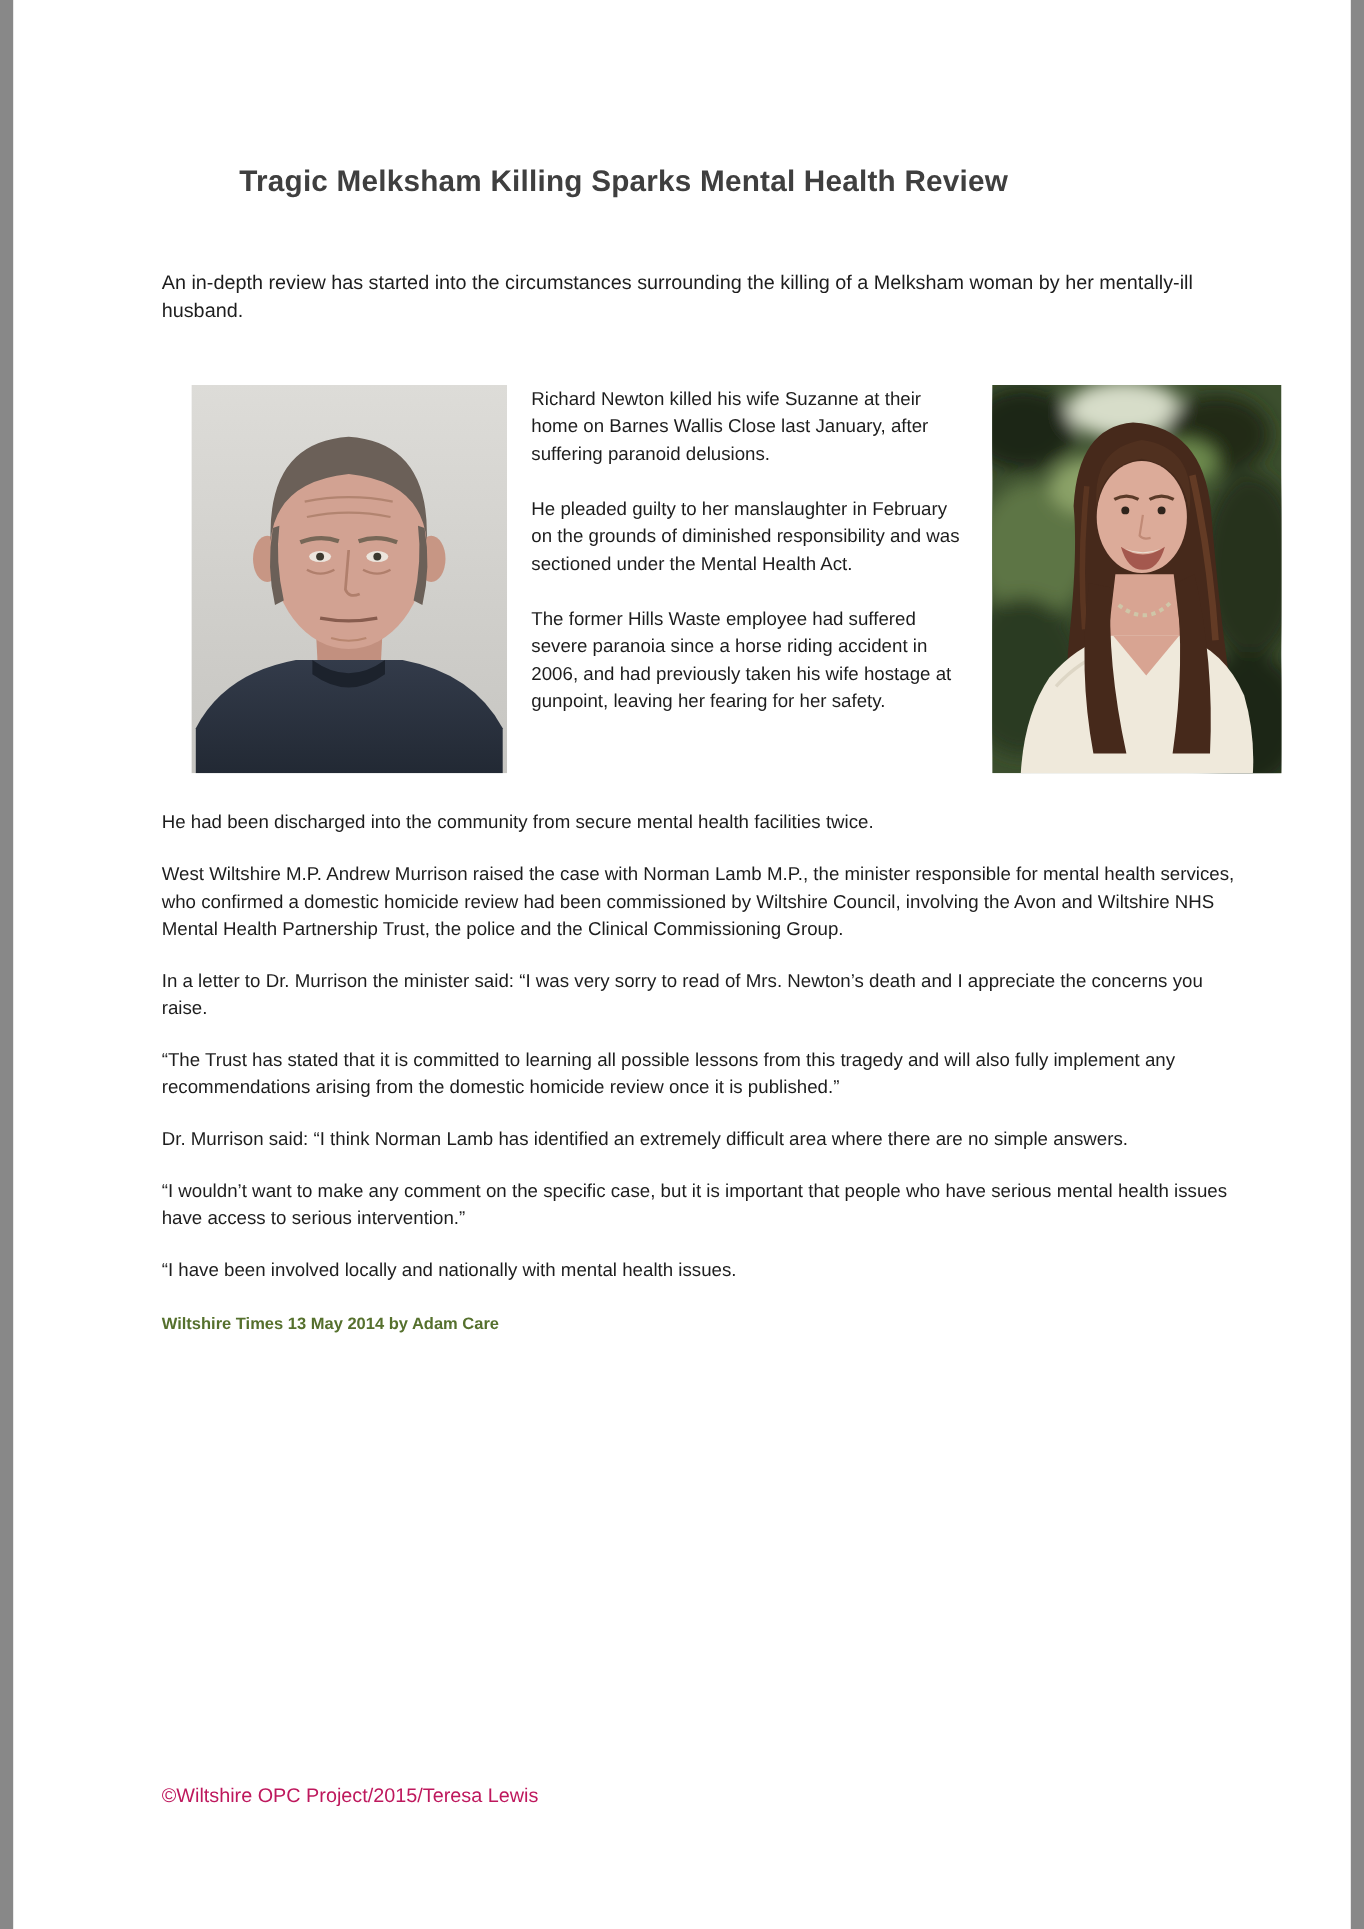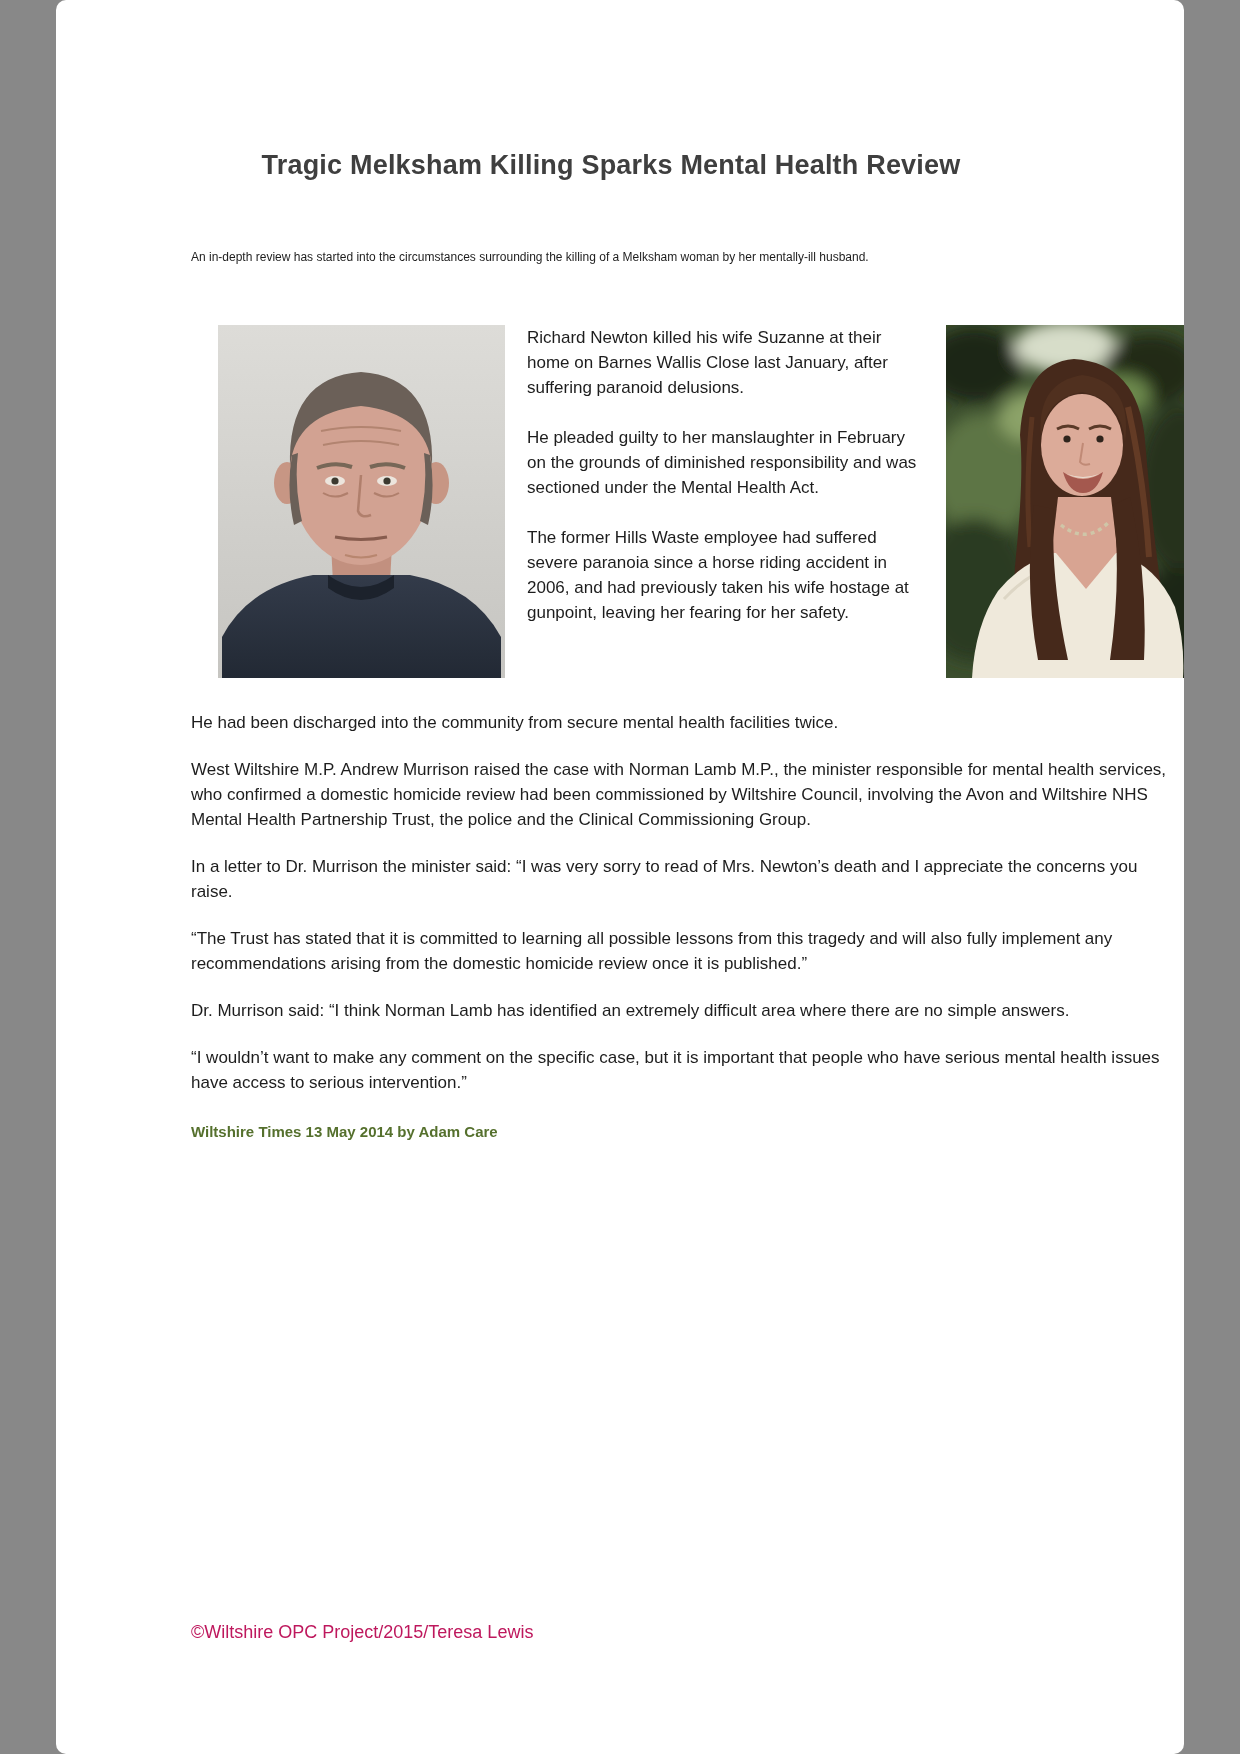--- a/index.html
+++ b/index.html
@@ -1,43 +1,42 @@
 <!DOCTYPE html>
 <html><head>
 <meta charset="utf-8">
 <style>
   html,body { margin:0; padding:0; background:#888; }
   .page {
     position: relative;
-    width: 1128px;
+    width: 1216px;
     height: 1754px;
     margin: 0 auto;
     background: #ffffff;
     font-family: "Liberation Sans", "DejaVu Sans", sans-serif;
     color: #1d1d1d;
     overflow: hidden;
-    border-radius: 10px;
   }
   .content {
     position: absolute;
     left: 135px;
     top: 150px;
     width: 985px;
   }
   .title-wrap { width: 840px; text-align: center; }
   .doc-title {
     font-size: 27px;
     font-weight: bold;
     color: #3f3f3f;
     margin: 0;
     letter-spacing: 0.2px;
   }
   .intro {
     margin: 64px 0 0 0;
-    font-size: 12px;
+    font-size: 18px;
     line-height: 25px;
   }
   .photo-row {
     margin-top: 55px;
     margin-right: -33px; 
     display: flex;
     align-items: flex-start;
     padding-left: 27px;
   }
   .photo {
@@ -174,19 +173,20 @@
       </div>
     </div>
 
     <div class="body-text">
       <p>He had been discharged into the community from secure mental health facilities twice.</p>
       <p>West Wiltshire M.P. Andrew Murrison raised the case with Norman Lamb M.P., the minister responsible for mental health services, who confirmed a domestic homicide review had been commissioned by Wiltshire Council, involving the Avon and Wiltshire NHS Mental Health Partnership Trust, the police and the Clinical Commissioning Group.</p>
       <p>In a letter to Dr. Murrison the minister said: “I was very sorry to read of Mrs. Newton’s death and I appreciate the concerns you raise.</p>
       <p>“The Trust has stated that it is committed to learning all possible lessons from this tragedy and will also fully implement any recommendations arising from the domestic homicide review once it is published.”</p>
       <p>Dr. Murrison said: “I think Norman Lamb has identified an extremely difficult area where there are no simple answers.</p>
       <p>“I wouldn’t want to make any comment on the specific case, but it is important that people who have serious mental health issues have access to serious intervention.”</p>
+      <p>“I have been involved locally and nationally with mental health issues.</p>
     </div>
 
     <div class="source-line" style="color: rgb(85, 112, 45);">Wiltshire Times 13 May 2014 by Adam Care</div>
   </div>
 
   <div class="footer-line">©Wiltshire OPC Project/2015/Teresa Lewis</div>
 </div>
 
 </body></html>

